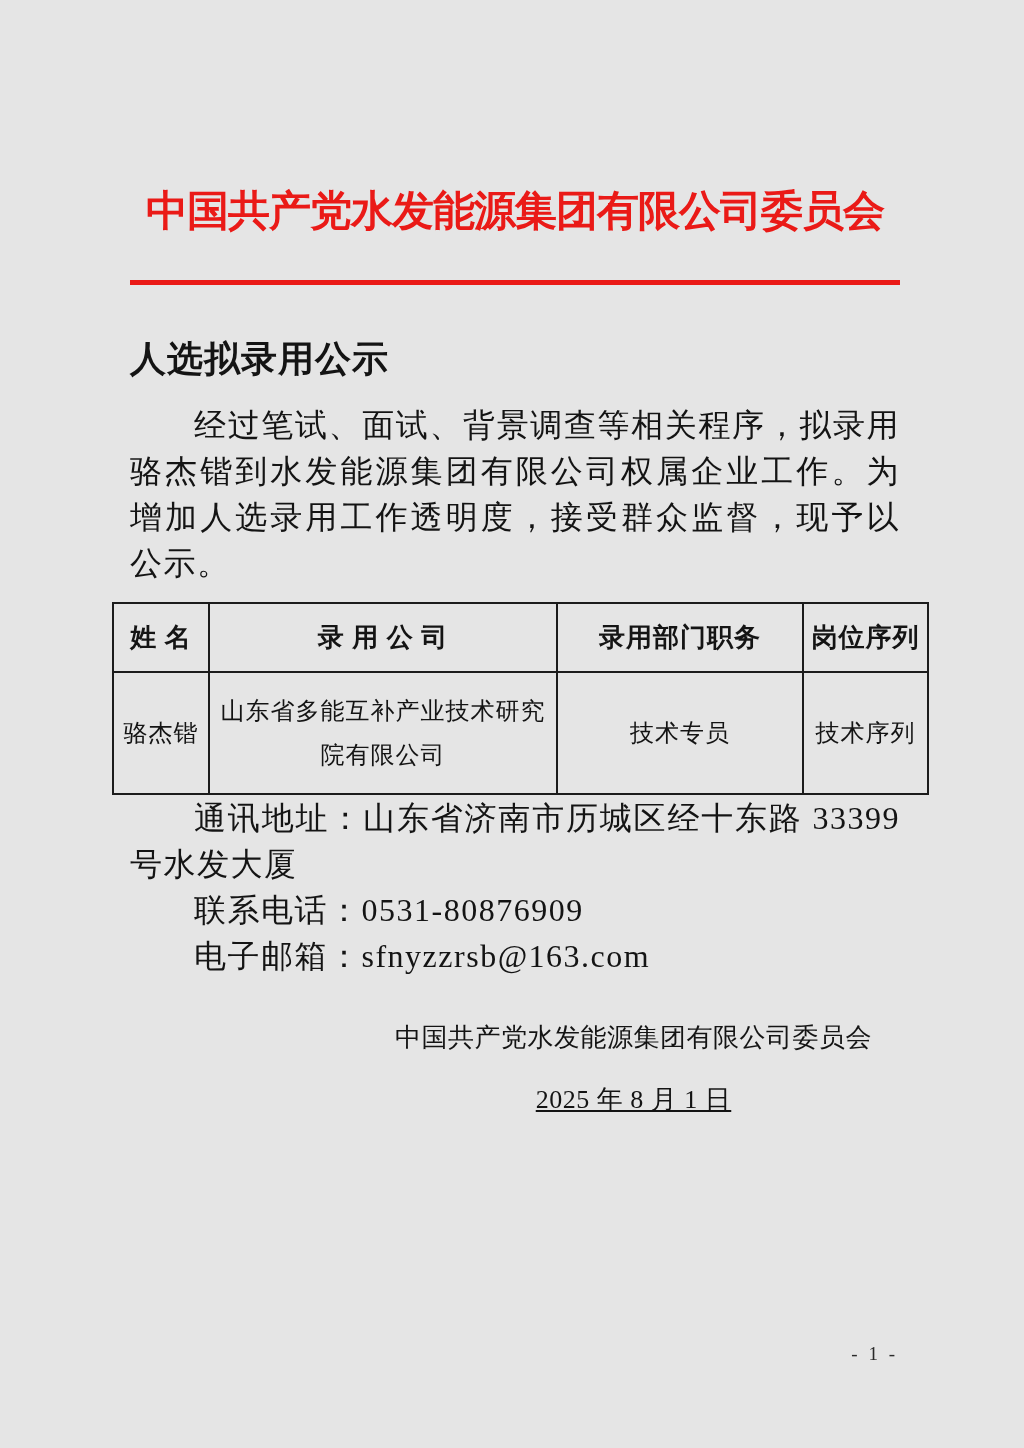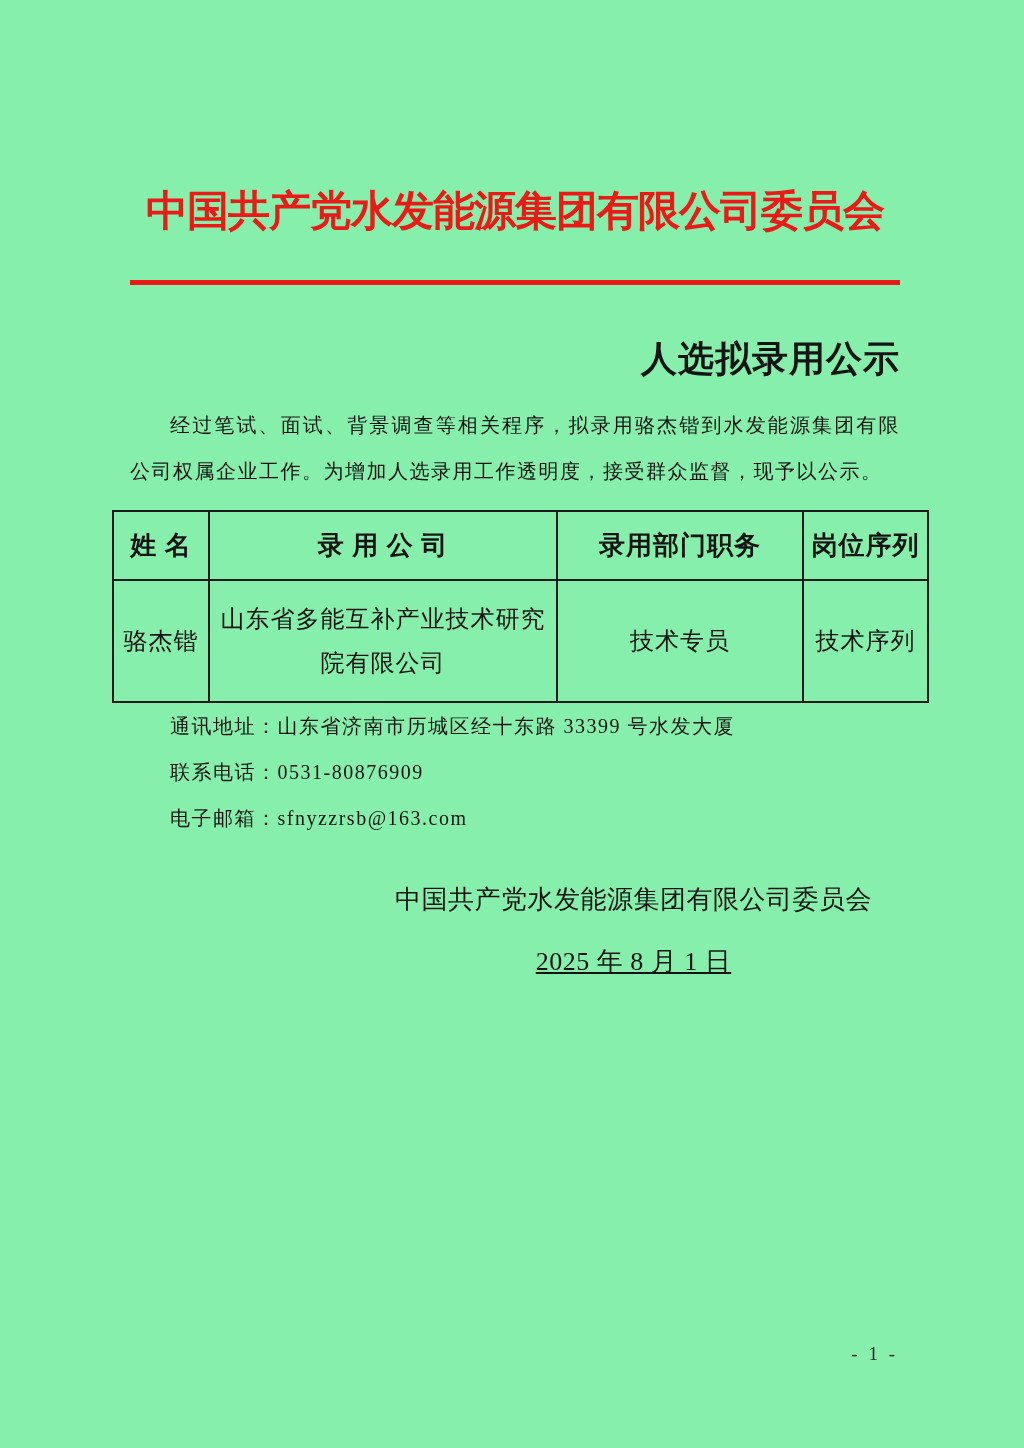--- a/index.html
+++ b/index.html
@@ -3,21 +3,21 @@
 <meta charset="utf-8">
 <style>
   :root { --red: #ea1a17; --ink: #141414; }
   * { box-sizing: border-box; }
   html, body { margin: 0; padding: 0; background: #ffffff; }
   .page {
     position: relative;
     width: 1024px;
     height: 1448px;
     margin: 0 auto;
-    background: #86efac;
+    background: #e5e5e5;
     padding: 186px 124px 0 130px;
     font-family: "Liberation Serif", "DejaVu Serif", serif;
     color: var(--ink);
     overflow: hidden;
   }
   .org-title {
     margin: 0;
     text-align: center;
     font-size: 42px;
     line-height: 1.2;
@@ -26,29 +26,29 @@
     letter-spacing: -1px;
     white-space: nowrap;
   }
   .red-rule {
     height: 5px;
     background: var(--red);
     margin-top: 44px;
   }
   .doc-title {
     margin: 52px 0 20px 0;
-    text-align: right;
+    text-align: left;
     font-size: 36px;
     line-height: 1.25;
     font-weight: bold;
     letter-spacing: 1px;
   }
   p.body {
     margin: 0;
-    font-size: 20px;
+    font-size: 32px;
     line-height: 46px;
     letter-spacing: 1.5px;
     text-align: justify;
   }
   .indent { text-indent: 2em; }
   table.roster {
     border-collapse: collapse;
     table-layout: fixed;
     width: 815px;
     margin: 16px 0 0 -18px;

